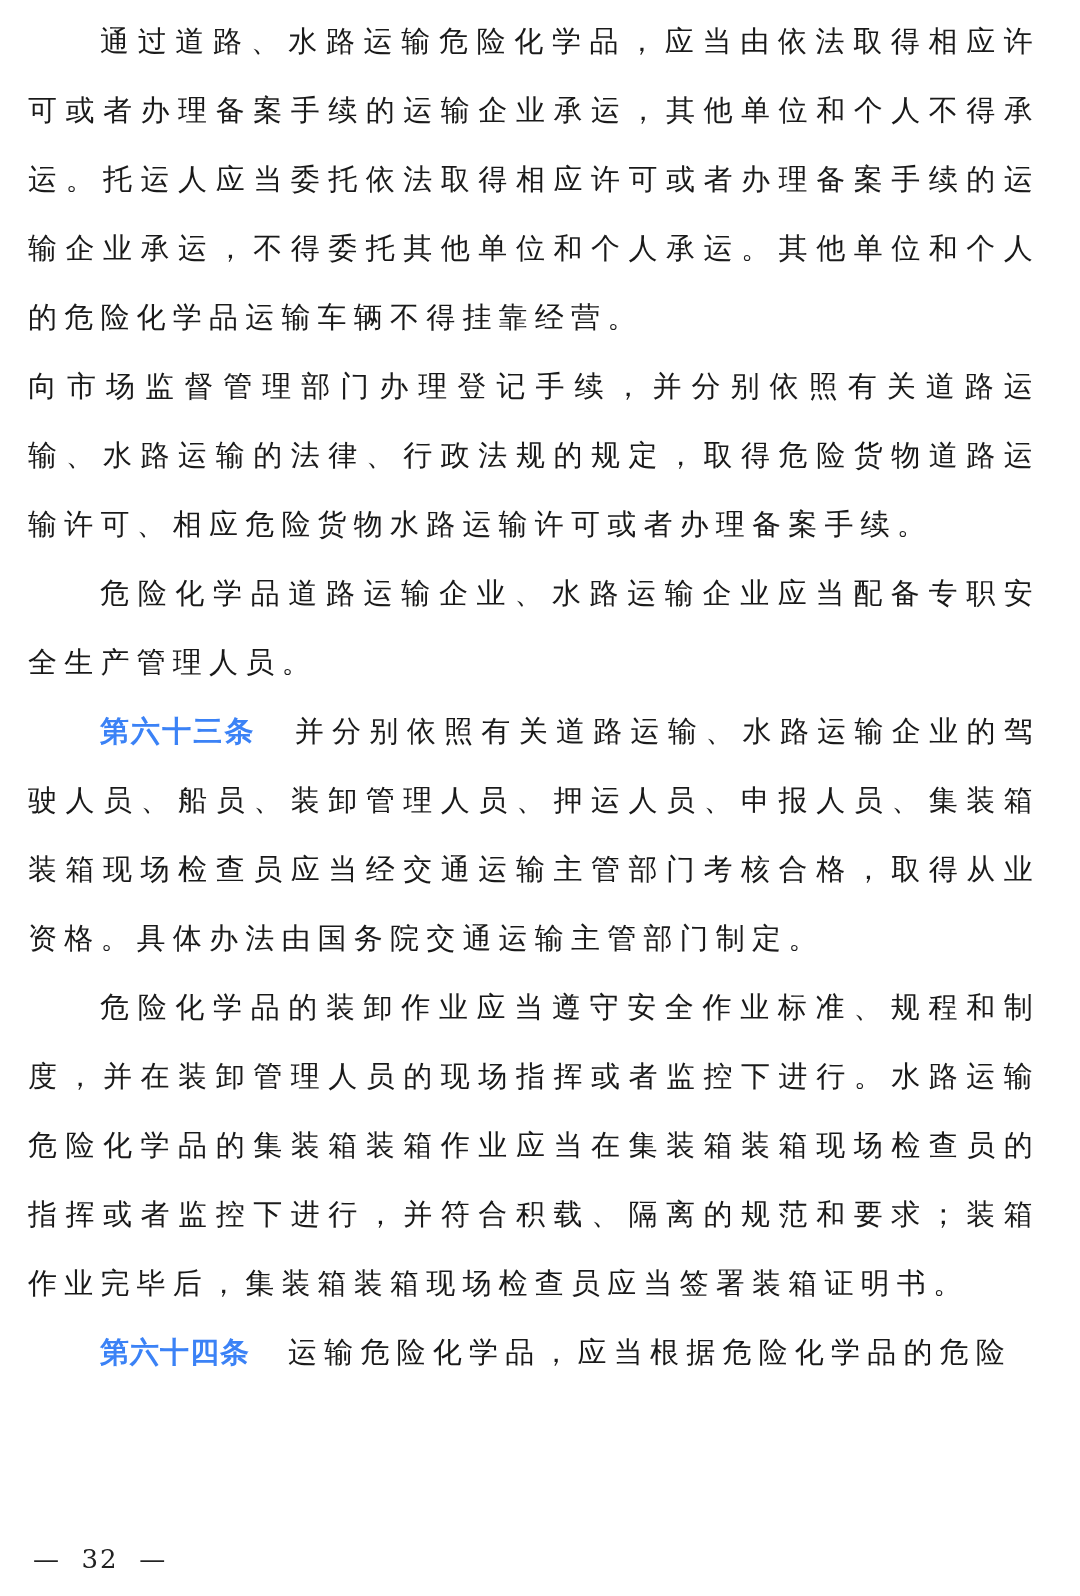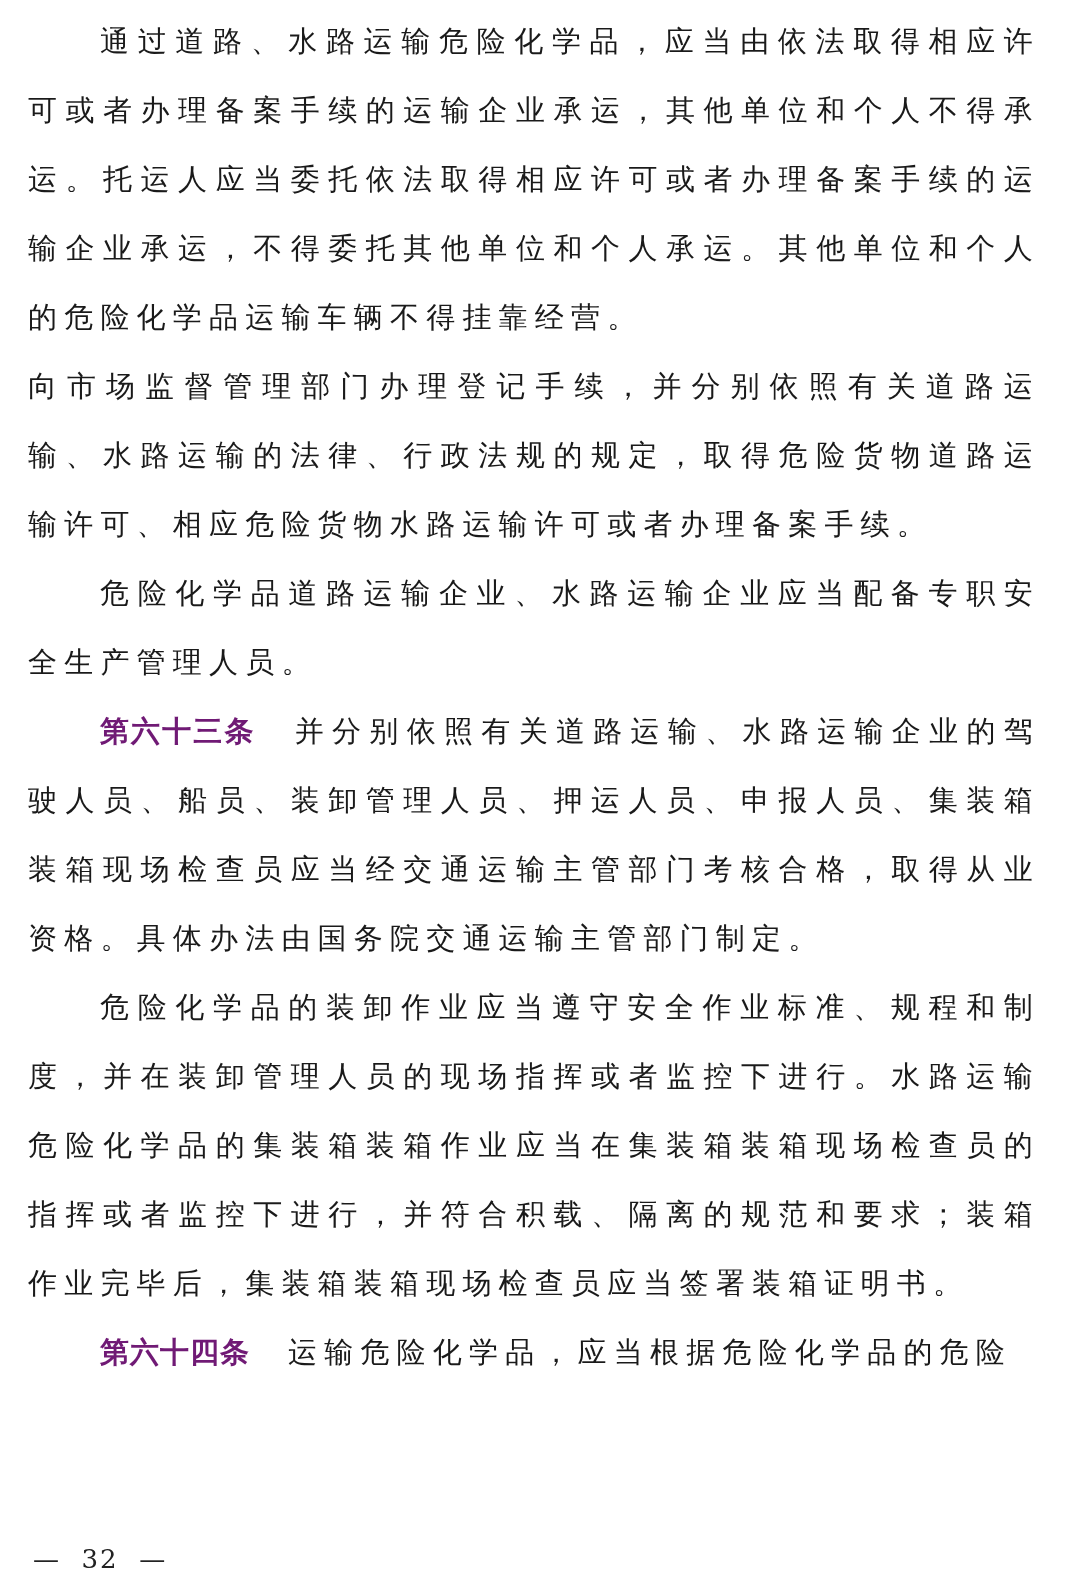--- a/index.html
+++ b/index.html
@@ -30,21 +30,21 @@
     text-align-last: left;
     word-break: break-all;
   }
   .indent {
     text-indent: 72px;
   }
   .article-head {
     font-family: "DejaVu Sans", "Liberation Sans", sans-serif;
     font-weight: bold;
     letter-spacing: 1px;
-    color: #701a75;
+    color: #3b82f6;
   }
   .article-gap {
     display: inline-block;
     width: 38px;
   }
   .page-number {
     position: absolute;
     left: 33px;
     top: 1544px;
     font-size: 26px;

